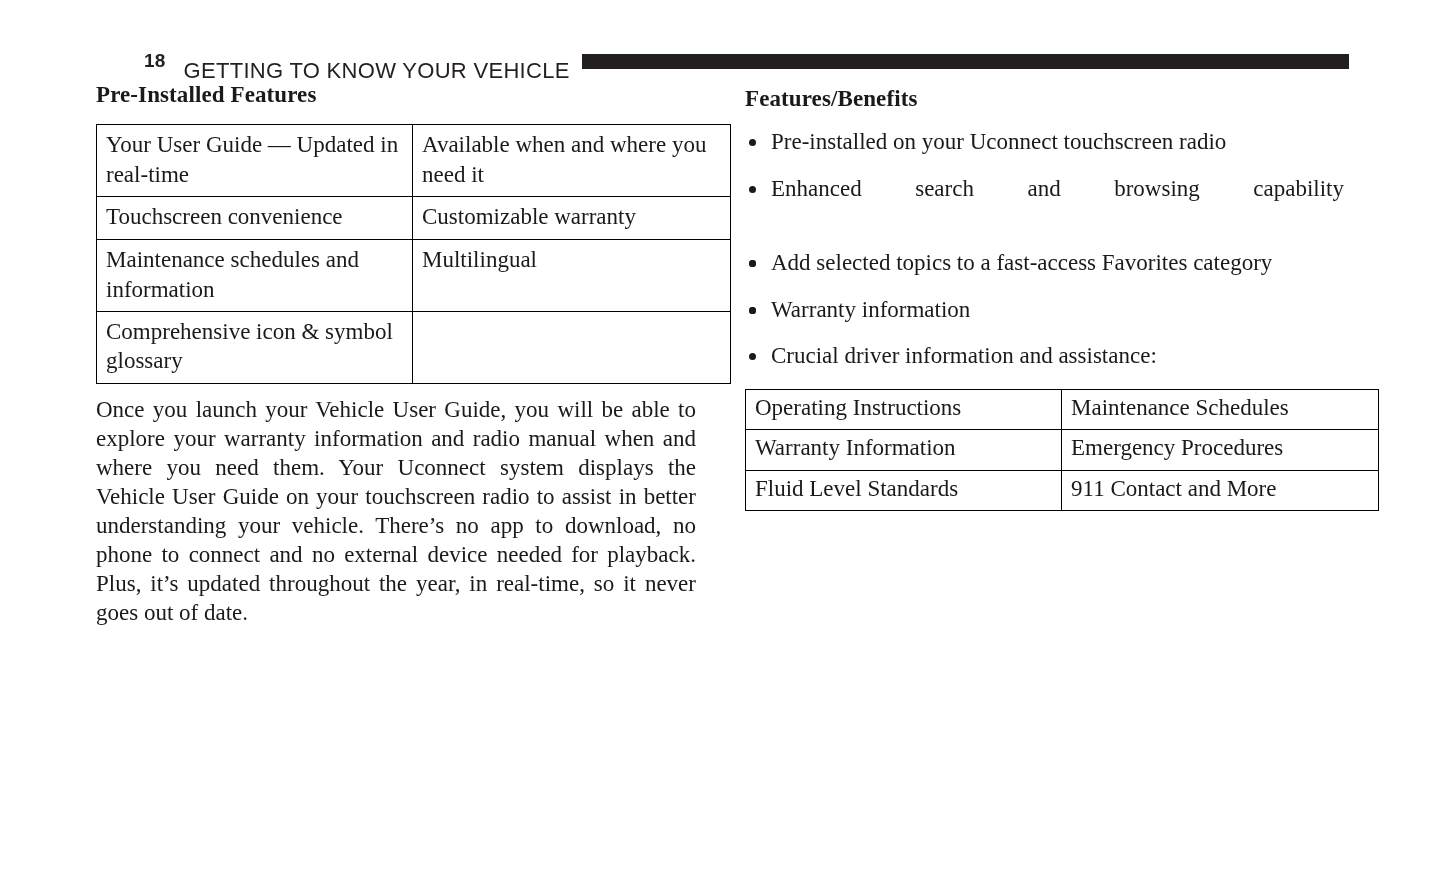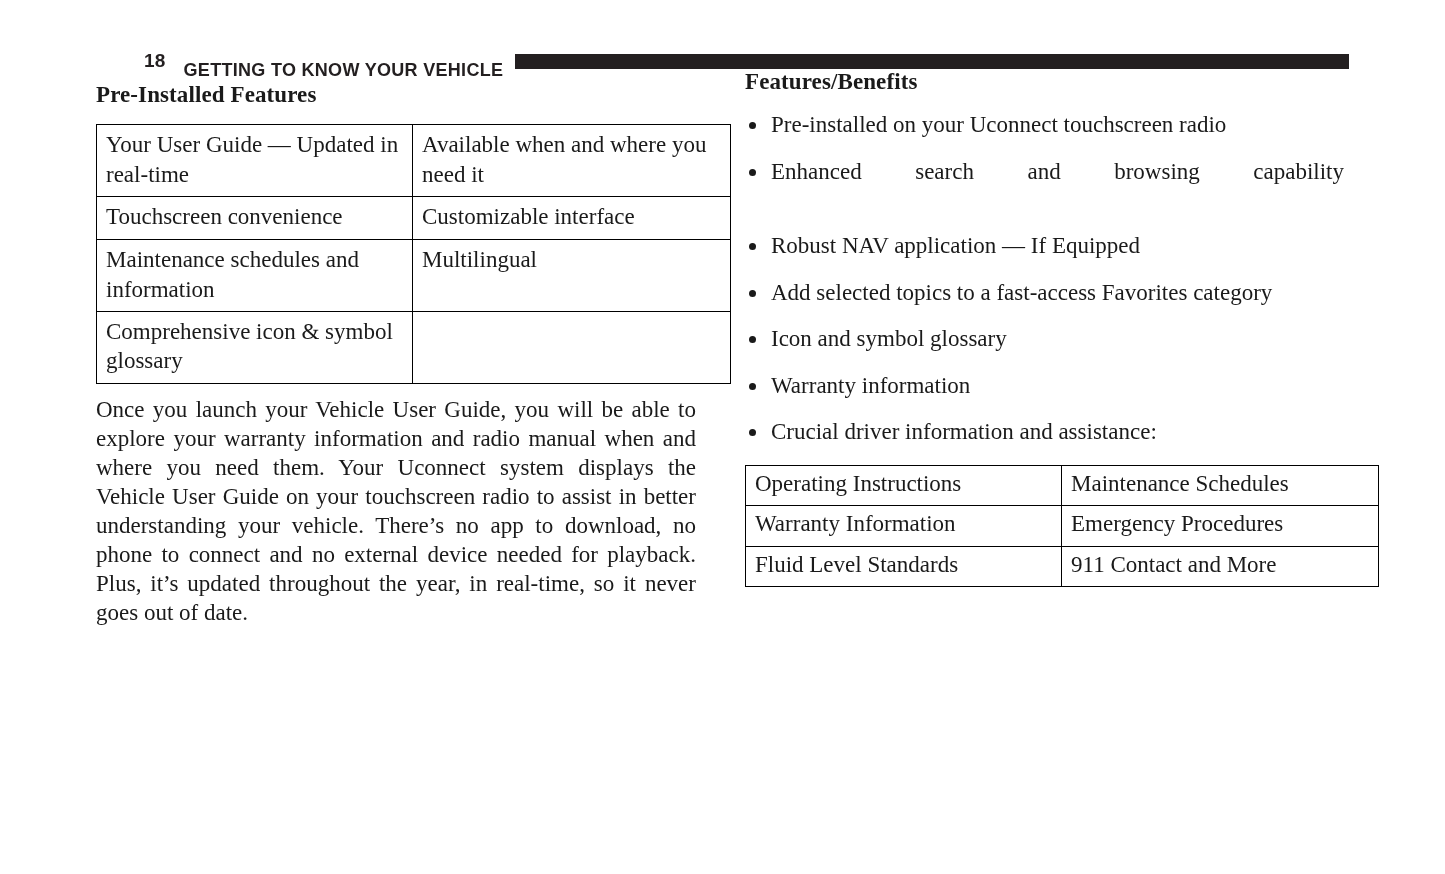--- a/index.html
+++ b/index.html
@@ -35,22 +35,22 @@
   .header-pageno {
     font-family: Liberation Sans, sans-serif;
     font-weight: bold;
     font-size: 19px;
     letter-spacing: 0.2px;
     color: #231f20;
     margin-left: 48px;
   }
   .header-title {
     font-family: "Liberation Sans", sans-serif;
-    font-weight: bold;
-    font-size: 18px;
+    font-weight: normal;
+    font-size: 22px;
     letter-spacing: 0.3px;
     color: #231f20;
     margin-left: 18px;
     white-space: nowrap;
     margin-top: 19px;
   }
   .header-rule {
     flex: 1 1 auto;
     height: 15px;
     background: #231f20;
@@ -60,21 +60,21 @@
   
   .col-left {
     position: absolute;
     left: 96px;
     top: 82px;
     width: 600px;
   }
   .col-right {
     position: absolute;
     left: 745px;
-    top: 69px;
+    top: 86px;
     width: 599px;
   }
 
   .section-heading {
     font-family: "Liberation Serif", serif;
     font-weight: bold;
     font-size: 23px;
     line-height: 1.1;
     margin: 0 0 17px 0;
     letter-spacing: 0.1px;
@@ -175,21 +175,21 @@
     <h2 class="section-heading">Pre-Installed Features</h2>
 
     <table class="doc-table left-table">
       <tbody>
         <tr>
           <td class="c0">Your User Guide — Updated in real-time</td>
           <td class="c1">Available when and where you need it</td>
         </tr>
         <tr>
           <td class="c0">Touchscreen convenience</td>
-          <td class="c1">Customizable interface</td>
+          <td class="c1">Customizable warranty</td>
         </tr>
         <tr>
           <td class="c0">Maintenance schedules and information</td>
           <td class="c1">Multilingual</td>
         </tr>
         <tr>
           <td class="c0">Comprehensive icon &amp; symbol glossary</td>
           <td class="c1"></td>
         </tr>
       </tbody>
@@ -207,29 +207,27 @@
       <li>
         <span class="bullet-dot"></span>
         <span class="li-text">Pre-installed on your Uconnect touchscreen radio</span>
       </li>
       <li class="justified-line">
         <span class="bullet-dot"></span>
         <span class="li-text">Enhanced search and browsing capability</span>
       </li>
       <li>
         <span class="bullet-dot"></span>
-        <span class="li-text">Robust NAV application — If Equipped</span>
       </li>
       <li>
         <span class="bullet-dot"></span>
         <span class="li-text">Add selected topics to a fast-access Favorites category</span>
       </li>
       <li>
         <span class="bullet-dot"></span>
-        <span class="li-text">Icon and symbol glossary</span>
       </li>
       <li>
         <span class="bullet-dot"></span>
         <span class="li-text">Warranty information</span>
       </li>
       <li>
         <span class="bullet-dot"></span>
         <span class="li-text">Crucial driver information and assistance:</span>
       </li>
     </ul>

